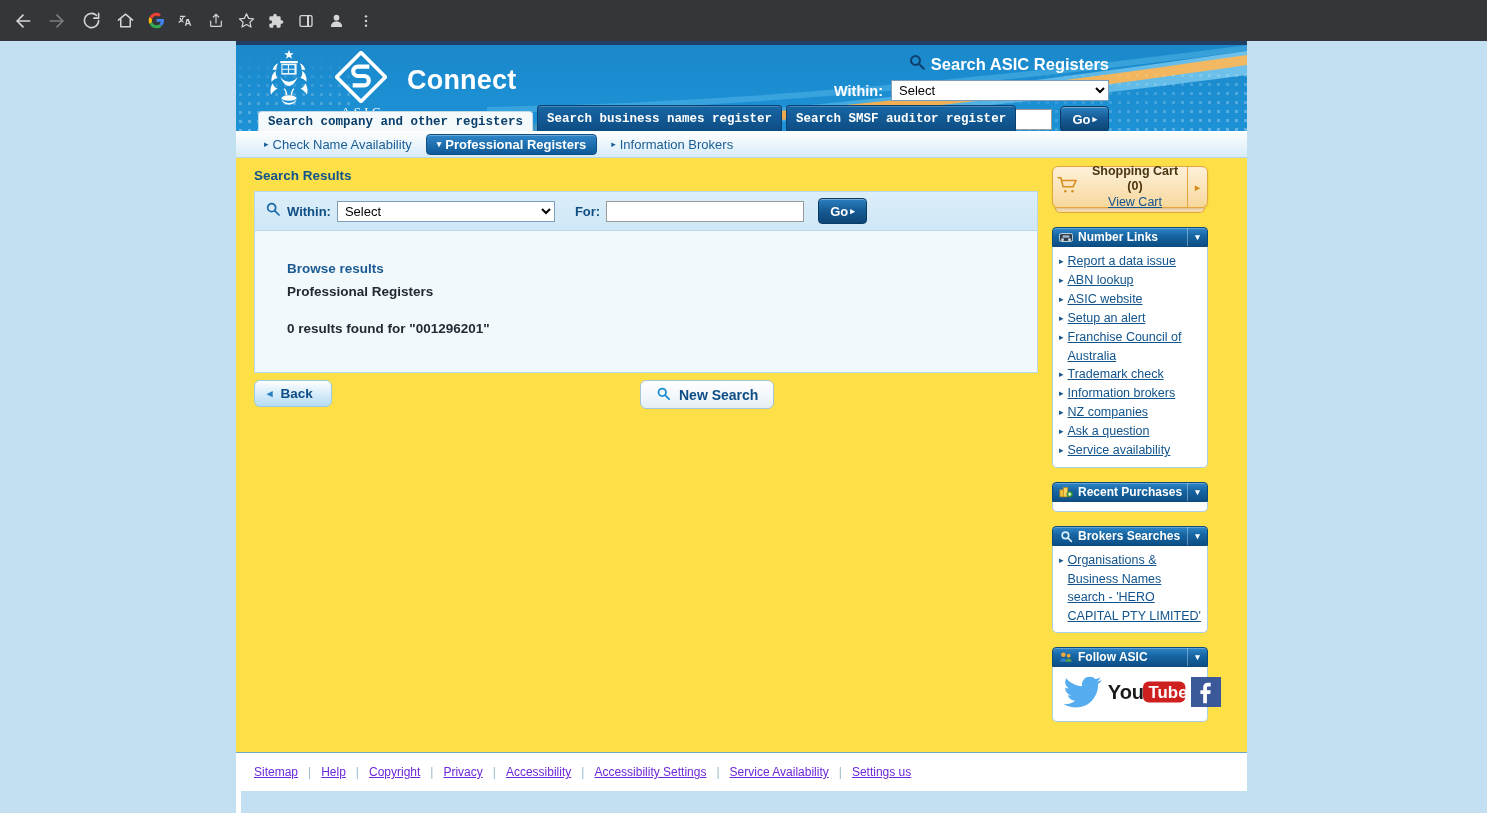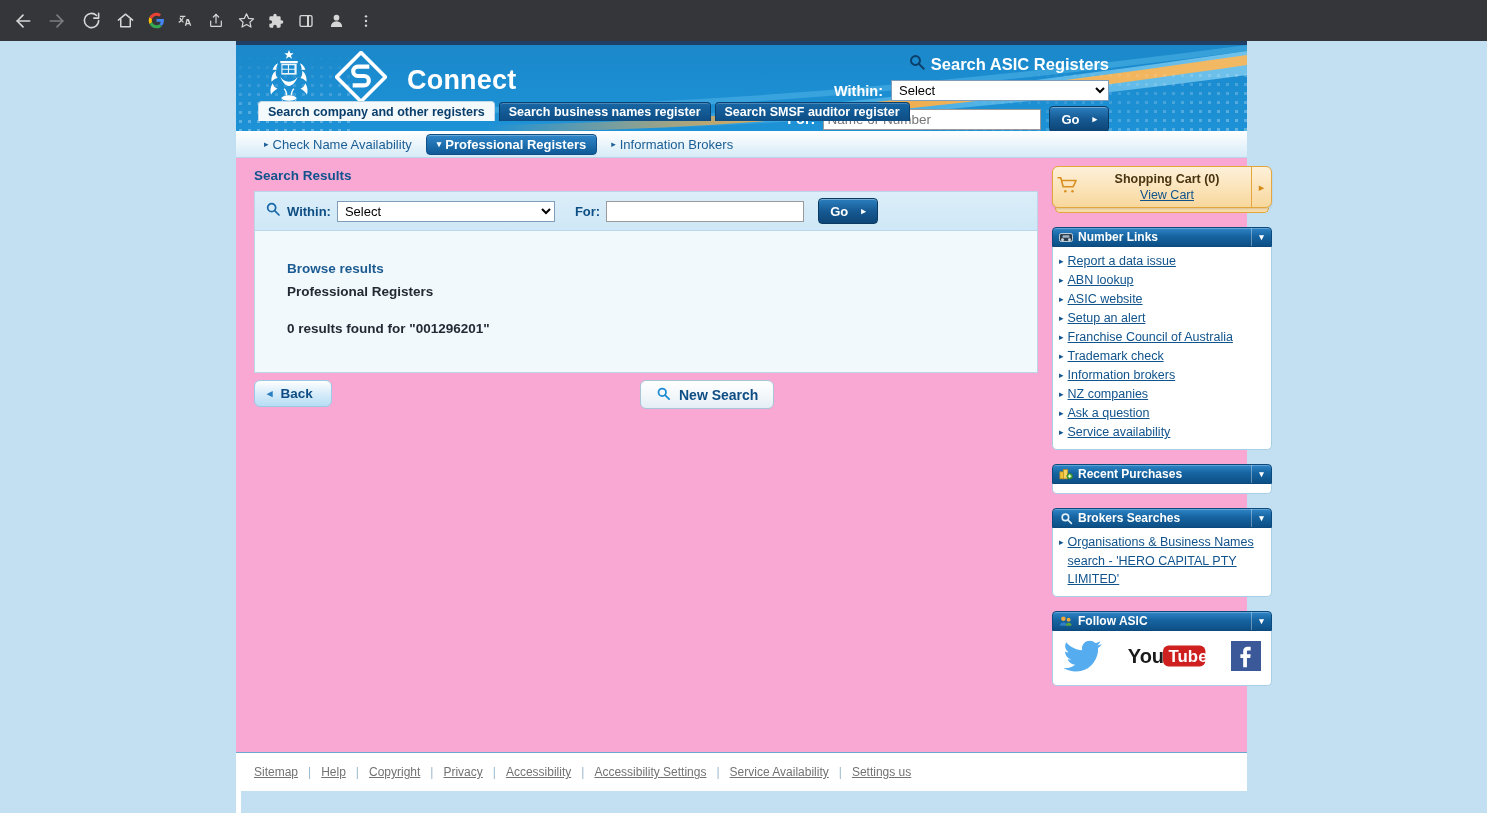--- a/index.html
+++ b/index.html
@@ -130,38 +130,38 @@
     border: 1px solid #7f9db9; background: #fff; color:#000;
     padding-left:3px;
   }
   #hdr-for-input {
     width: 218px; height: 21px; font-size: 13.5px;
     font-family: "Liberation Sans", sans-serif;
     border: 1px solid #9a9a9a; padding: 0 3px; color: #222; background:#fff;
   }
   .go-btn {
     margin-left: 8px;
-    display:inline-flex; align-items:center; justify-content:center; gap:13px;
+    display:inline-flex; align-items:center; justify-content:center; gap:2px;
     height: 21px; padding: 12px 11px;
     border-radius: 4px;
     background: linear-gradient(180deg,#2a7fc0 0%,#165a93 50%,#0d4577 100%);
     border: 1px solid #0b3a63;
     color: #fff; font-weight: bold; font-size: 13px;
     box-shadow: inset 0 1px 0 rgba(255,255,255,0.35);
     cursor: pointer;
   }
   .go-btn .arrow { font-size: 9px; }
 
   
   #tabs {
-    position: absolute; left: 22px; bottom: 10px;
-    display: flex; align-items: flex-end; z-index: 4;
+    position: absolute; left: 22px; bottom: 0;
+    display: flex; align-items: flex-end; z-index: 4; font-family: Liberation Mono, monospace;
   }
   .tab {
-    height: 19px;
+    height: 26px;
     padding: 0 9px;
     display: flex; align-items: center;
     font-size: 12.5px; font-weight: bold;
     border-radius: 4px 4px 0 0;
     margin-right: 4px;
     cursor: pointer;
     white-space: nowrap;
   }
   .tab.active {
     background: #f4f9fc; color: #0b3f6b;
@@ -192,21 +192,21 @@
   .subnav-item.active {
     background: linear-gradient(180deg,#2f86c8 0%,#0f5a97 100%);
     color: #fff; font-weight: bold;
     padding: 2px 10px; border-radius: 4px;
     border: 1px solid #0d4f86;
     box-shadow: inset 0 1px 0 rgba(255,255,255,0.3);
   }
   .subnav-item.active .caret { color:#fff; }
 
   
-  #body-area { position: relative; padding: 10px 0 0 0; background:#f9a8d4; height:633px;}
+  #body-area { position: relative; padding: 10px 0 0 0; background:#fde047; height:633px;}
   #content-col { position: absolute; left: 18px; top: 10px; width: 784px; }
   #page-title {
     font-size: 13.5px; font-weight: bold; color: #11538c;
     margin: 0 0 8px 0;
   }
   #search-panel {
     border: 1px solid #b9d7e8;
     background: #f2f9fd;
   }
   #search-bar-row {
@@ -254,21 +254,21 @@
     display: flex; align-items: center; gap: 8px;
     height: 29px; padding: 0 15px;
     border-radius: 6px;
     background: linear-gradient(180deg,#ffffff 0%,#f4f8fb 50%,#e4eef5 100%);
     border: 1px solid #a8c5d8;
     color: #0e4d84; font-weight: bold; font-size: 14px;
     cursor: pointer;
   }
 
   
-  #sidebar { position: absolute; left: 816px; top: 8px; width: 220px; }
+  #sidebar { position: absolute; left: 816px; top: 8px; width: 156px; }
 
   #cart-box {
     position: relative;
     border: 1px solid #e3a63c;
     border-radius: 6px;
     background: linear-gradient(180deg,#fdf0d9 0%,#fbe3b8 55%,#f7d79c 100%);
     height: 42px;
     display: flex; align-items: center;
     box-shadow: 0 1px 2px rgba(0,0,0,0.12);
     cursor: pointer;
@@ -339,21 +339,21 @@
   #footer {
     position: absolute; left: 0; bottom: 0; width: 1011px;
     border-top: 1px solid #6aa8cf;
     background: #fff;
     height: 39px;
     display: flex; align-items: center;
     padding-left: 18px;
   }
   #footer-links { display: flex; align-items: center; }
   #footer-links a {
-    font-size: 12px; color: #737373; text-decoration: underline;
+    font-size: 12px; color: #6d28d9; text-decoration: underline;
     padding: 0 10px; cursor: pointer;
   }
   #footer-links a:first-child { padding-left: 0; }
   .fsep { color: #9ab9cc; font-size: 12px; }
 
   #left-stripe {
     position:absolute; left:236px; top:750px; width:5px; height:22px; background:#fff;
   }
 </style>
 </head>

